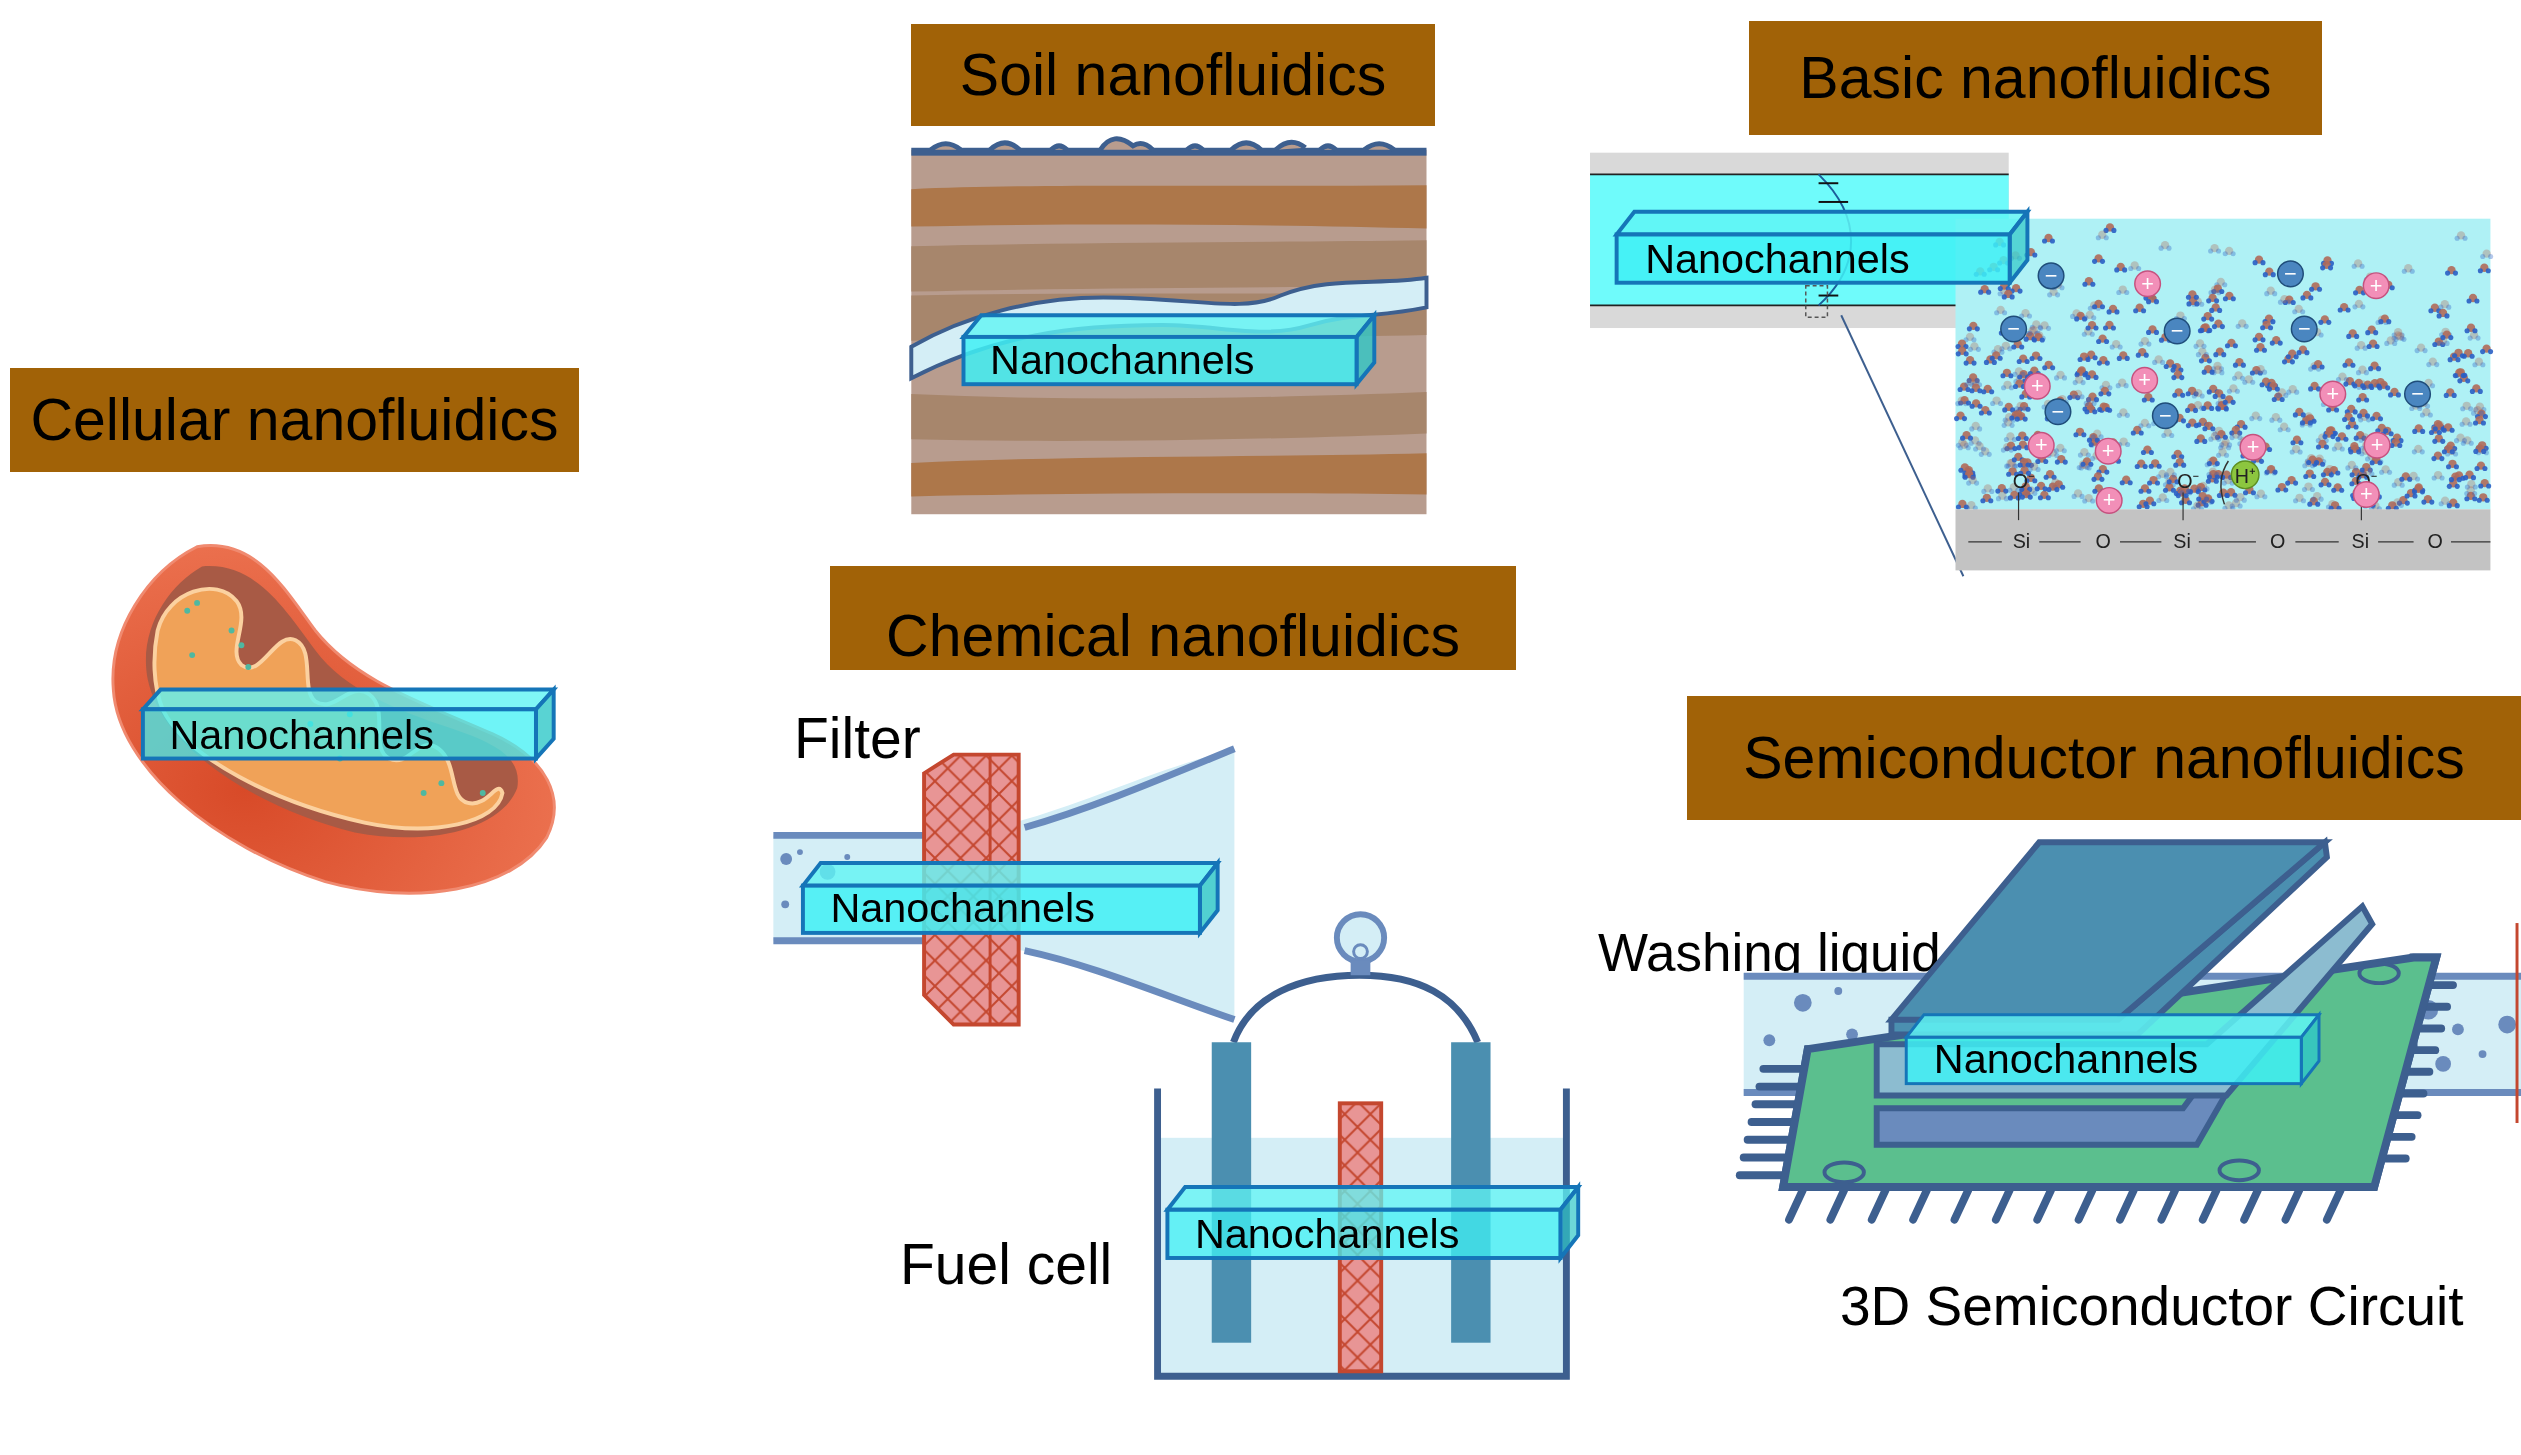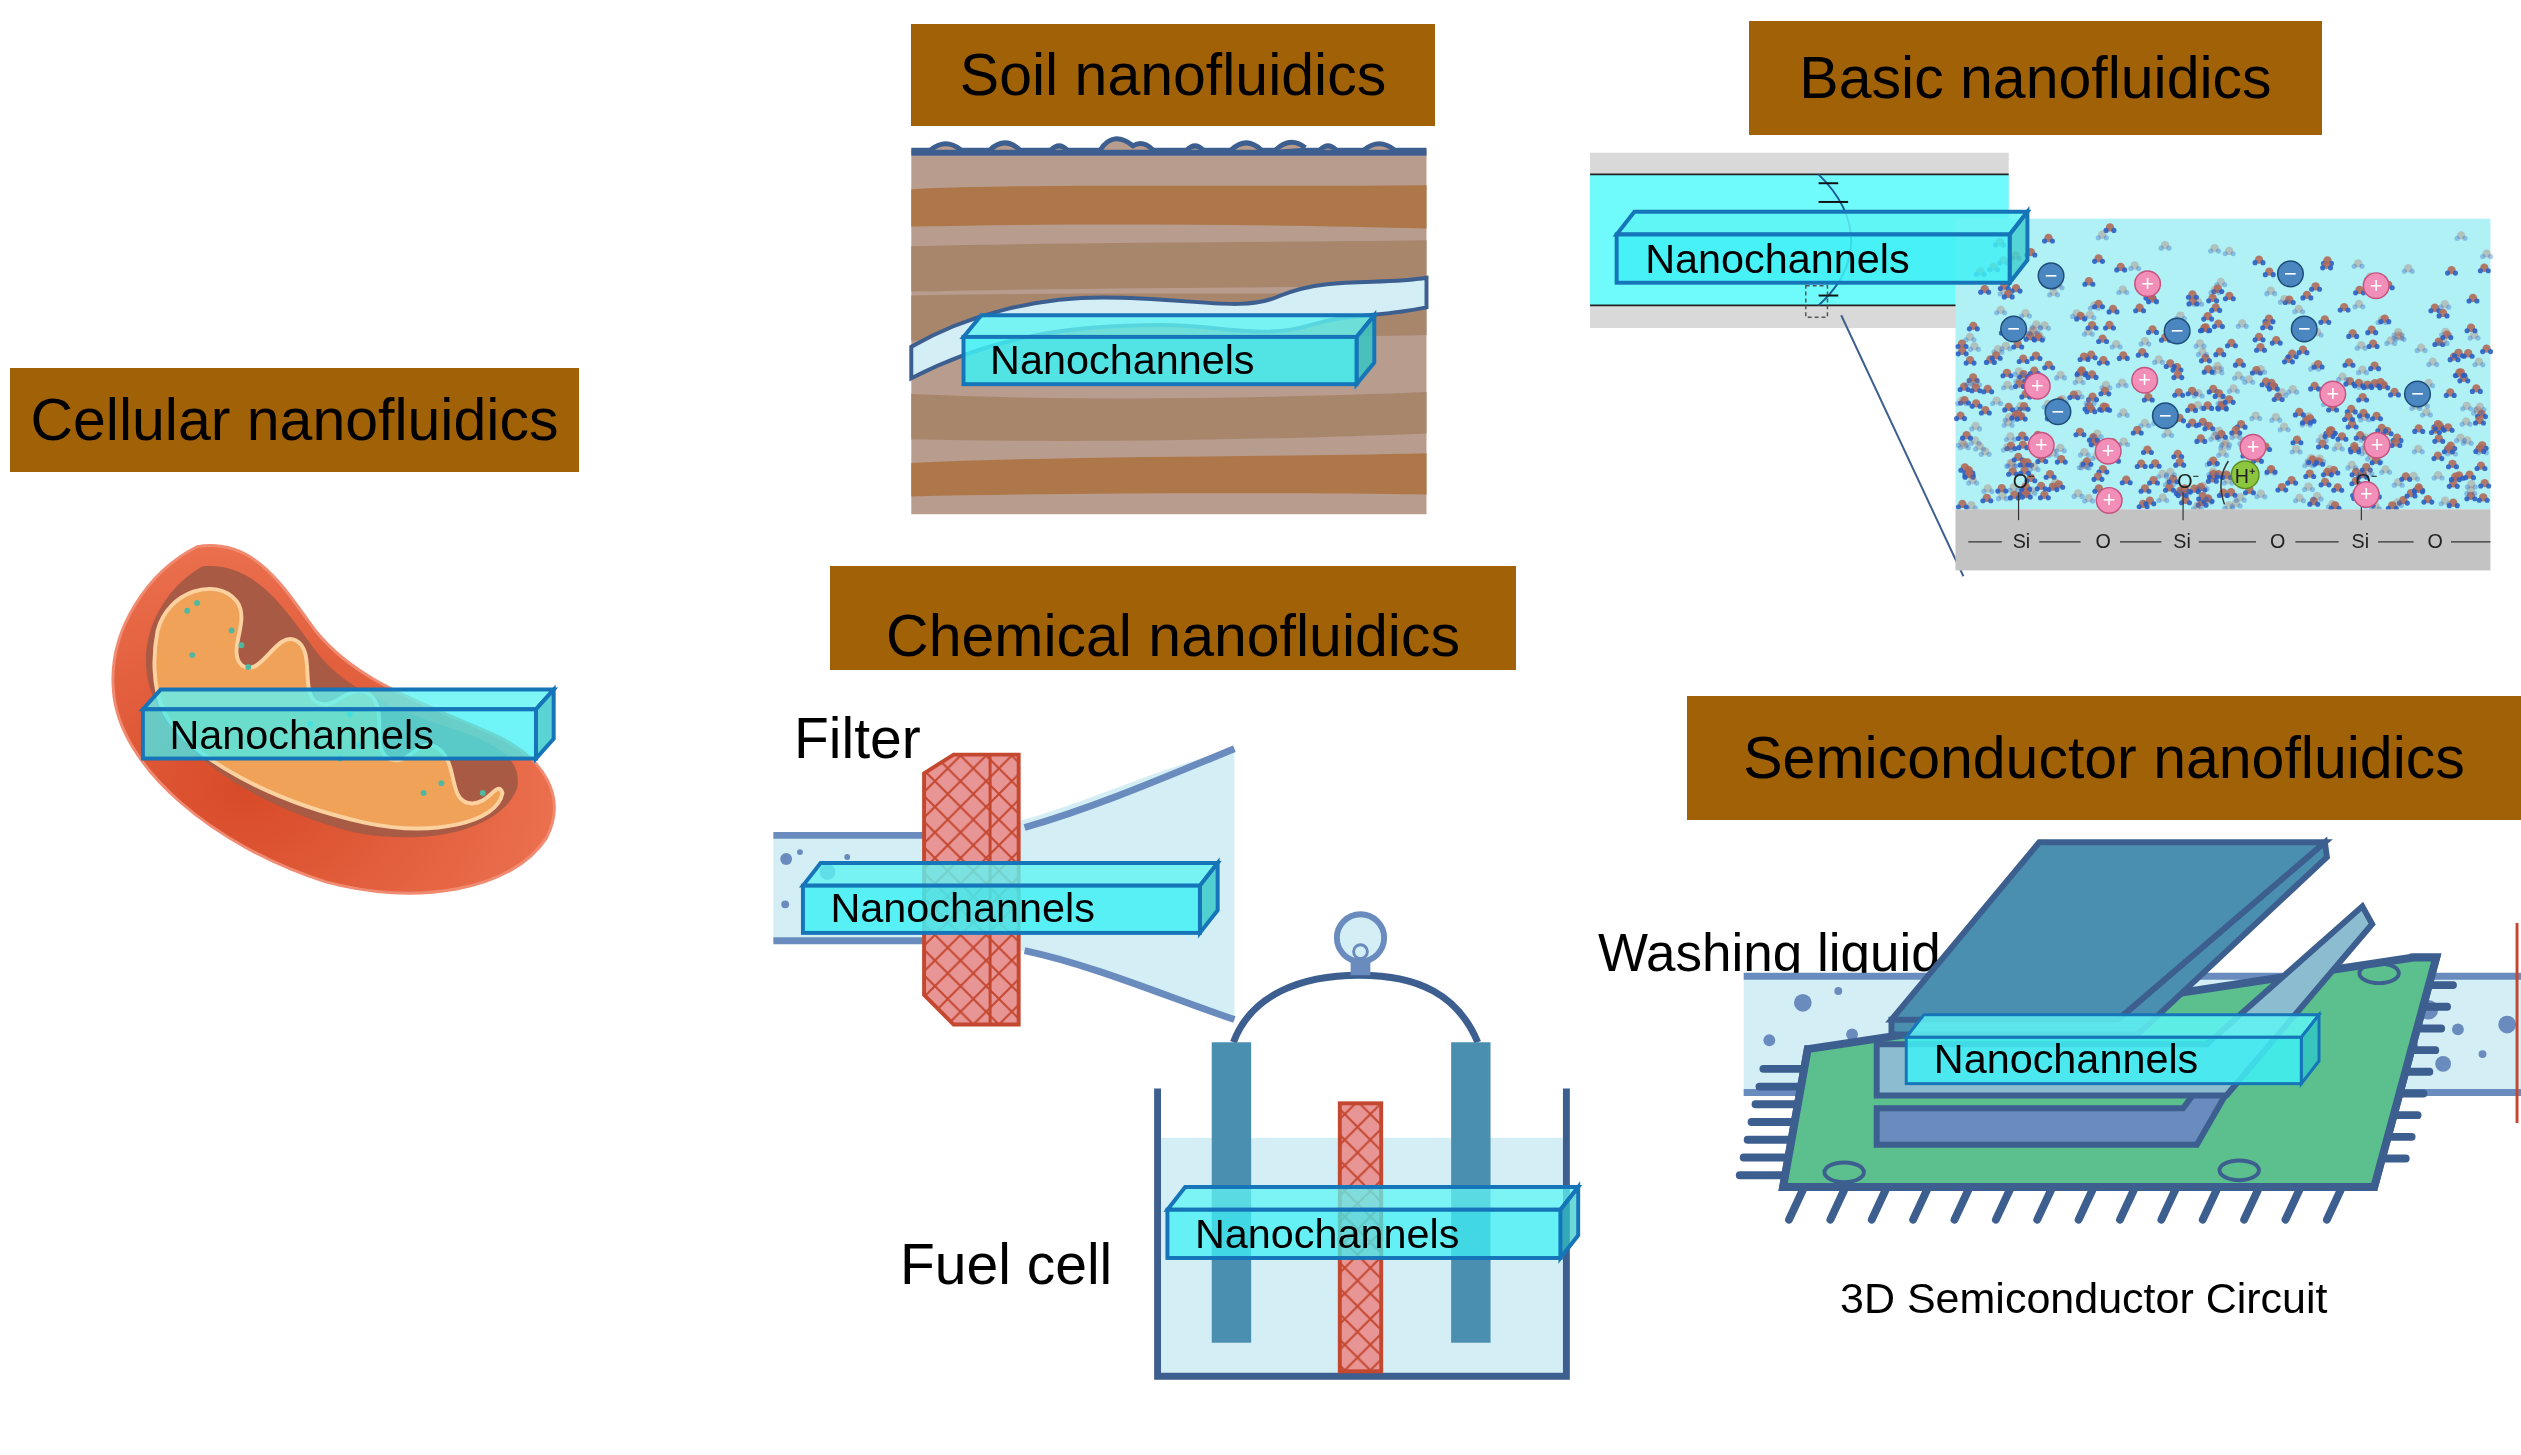--- a/index.html
+++ b/index.html
@@ -1,21 +1,21 @@
 <!DOCTYPE html>
 <html><head>
 <meta charset="utf-8">
 <style>
   html, body { margin:0; padding:0; background:#ffffff; }
   body { width:2522px; height:1456px; position:relative; overflow:hidden;
          font-family:"Liberation Sans", sans-serif; color:#000; }
   .title-box { position:absolute; background:#a16207; display:flex; align-items:center;
                justify-content:center; font-size:59px; white-space:nowrap; }
   .label { position:absolute; font-size:57px; white-space:nowrap; }
-  .label-sm { position:absolute; font-size:43px; white-space:nowrap; }
+  .label-sm { position:absolute; font-size:55px; white-space:nowrap; }
   svg { position:absolute; left:0; top:0; }
   .nc-text { font-family:"Liberation Sans", sans-serif; font-size:42px; fill:#000; }
   .chem-text { font-family:"Liberation Sans", sans-serif; font-size:20px; fill:#222; }
 </style>
 </head>
 <body>
 
 <div class="title-box" style="left:9.9px;top:368px;width:569px;height:104px;">
   <span>Cellular nanofluidics</span>
 </div>

